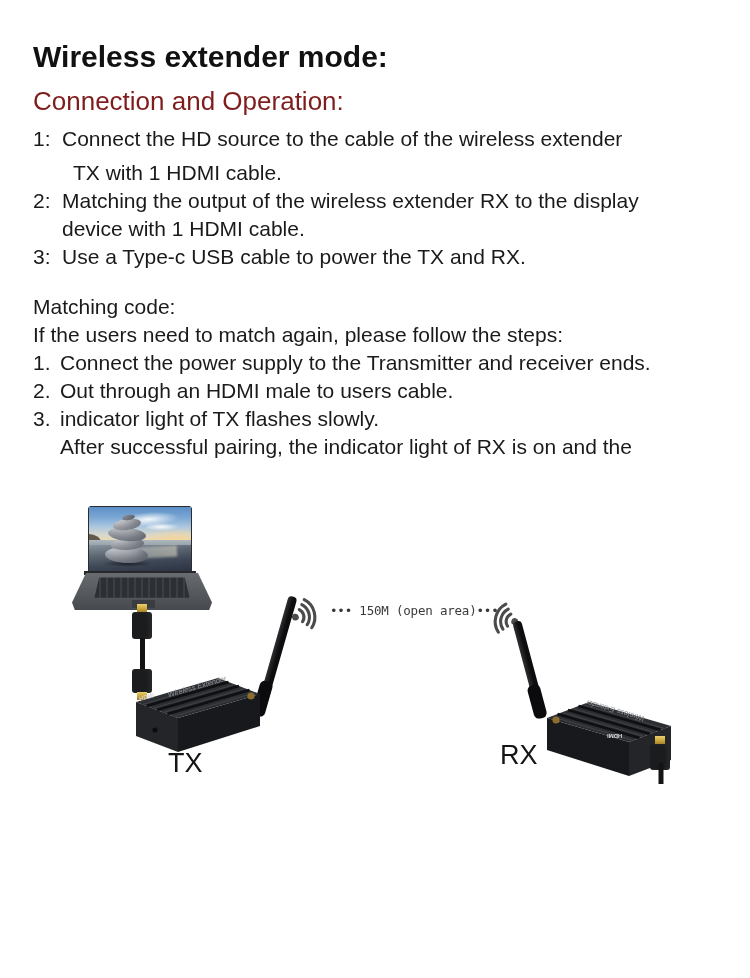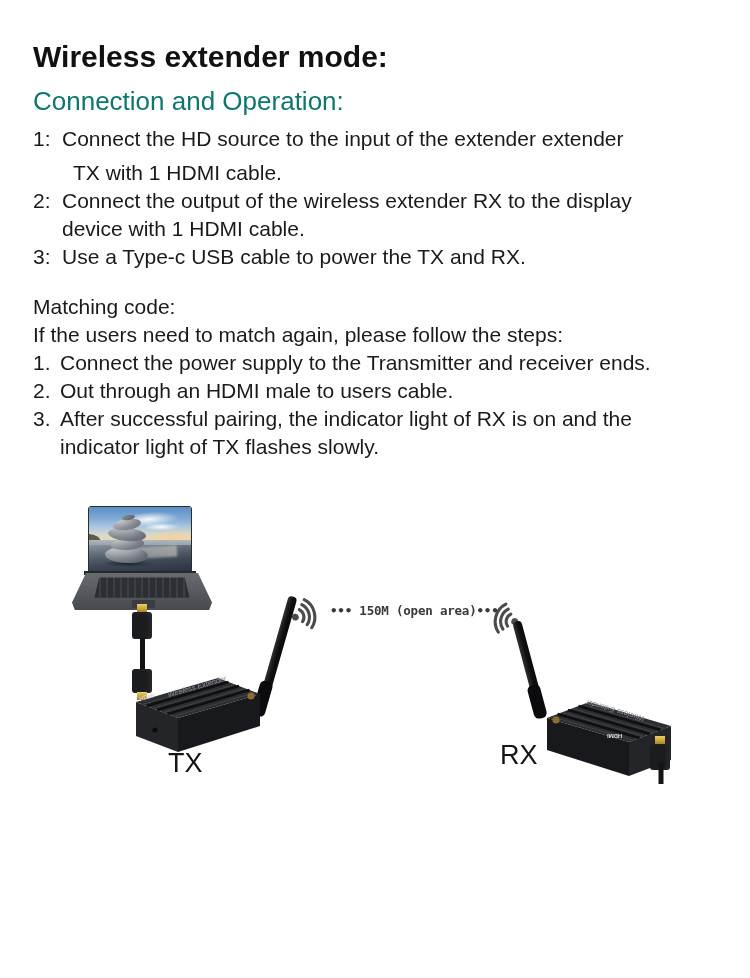--- a/index.html
+++ b/index.html
@@ -1,20 +1,20 @@
 <!DOCTYPE html>
 <html><head>
 <meta charset="utf-8">
 <style>
   html,body{margin:0;padding:0;background:#ffffff;}
   .page{position:relative;width:750px;height:784px;background:#ffffff;overflow:hidden;
         font-family:"Liberation Sans", sans-serif;color:#1a1a1a;}
   .content{position:absolute;left:33px;top:40px;width:695px;}
   h1{font-size:30px;font-weight:bold;margin:0 0 12px 0;color:#111;}
-  h2{font-size:26px;font-weight:400;margin:0 0 9px 0;line-height:30px;color:#0f766e;}
+  h2{font-size:26px;font-weight:400;margin:0 0 9px 0;line-height:30px;color:#7f1d1d;}
   .step{display:flex;font-size:21px;line-height:28px;margin:0;}
   .step .num{flex:none;width:29px;}
   .ln{display:block;}
   .ln.ind{padding-left:11px;margin-top:6px;}
   .matching{margin-top:22px;}
   .mline{margin:0;font-size:21px;line-height:28px;}
   .mstep .num{width:27px;}
 
   
   .diagram{position:absolute;left:0;top:0;width:750px;height:978px;pointer-events:none;}
@@ -62,21 +62,21 @@
   .tx-brand{left:139px;top:694px;font-size:6px;transform:rotate(-16deg);}
   .rx-model{left:572px;top:706px;width:86px;font-size:7.5px;transform:rotate(196deg);text-align:center;}
   .rx-brand{left:607px;top:733px;font-size:6px;transform:rotate(180deg);}
 
   .devlabel{position:absolute;font-size:27px;color:#151515;}
   .label-tx{left:168px;top:748px;}
   .label-rx{left:500px;top:740px;}
 
   .wifi{position:absolute;}
   .range{position:absolute;left:330px;top:603px;font-family:"DejaVu Sans Mono",monospace;
-         font-size:12.5px;letter-spacing:-0.2px;color:#3a3a3a;white-space:nowrap;font-weight:bold;}
+         font-size:12.5px;letter-spacing:-0.2px;color:#3a3a3a;white-space:nowrap;}
 
   
   .plug-rx{position:absolute;left:648px;top:736px;width:24px;height:36px;}
   .plug-rx .gold-a{left:7px;top:0;width:10px;height:9px;}
   .plug-rx .body-a{left:2px;top:8px;width:20px;height:26px;}
   .cable-rx-svg{position:absolute;left:560px;top:760px;}
   .plug-tv-body{position:absolute;left:569px;top:831px;width:27px;height:20px;background:#1b1c1e;border-radius:3px;}
   .plug-tv-gold{left:559px;top:835px;width:11px;height:12px;}
 
   .monitor{position:absolute;left:313px;top:810px;width:247px;height:140px;background:#0c0c0c;
@@ -113,28 +113,28 @@
 <div class="page">
 
   <div class="content">
     <h1>Wireless extender mode:</h1>
     <h2>Connection and Operation:</h2>
 
     <div>
       <div class="step">
         <span class="num">1:</span>
         <span class="txt">
-          <span class="ln">Connect the HD source to the input of the extender extender</span>
+          <span class="ln">Connect the HD source to the cable of the wireless extender</span>
           <span class="ln ind">TX with 1 HDMI cable.</span>
         </span>
       </div>
       <div class="step">
         <span class="num">2:</span>
         <span class="txt">
-          <span class="ln">Connect the output of the wireless extender RX to the display</span>
+          <span class="ln">Matching the output of the wireless extender RX to the display</span>
           <span class="ln">device with 1 HDMI cable.</span>
         </span>
       </div>
       <div class="step">
         <span class="num">3:</span>
         <span class="txt">
           <span class="ln">Use a Type-c USB cable to power the TX and RX.</span>
         </span>
       </div>
     </div>
@@ -150,22 +150,22 @@
       </div>
       <div class="step mstep">
         <span class="num">2.</span>
         <span class="txt">
           <span class="ln">Out through an HDMI male to users cable.</span>
         </span>
       </div>
       <div class="step mstep">
         <span class="num">3.</span>
         <span class="txt">
+          <span class="ln">indicator light of TX flashes slowly.</span>
           <span class="ln">After successful pairing, the indicator light of RX is on and the</span>
-          <span class="ln">indicator light of TX flashes slowly.</span>
         </span>
       </div>
     </div>
   </div>
 
   <div class="diagram">
 
     <div class="laptop">
       <div class="laptop-screen">
         <div class="scene">

